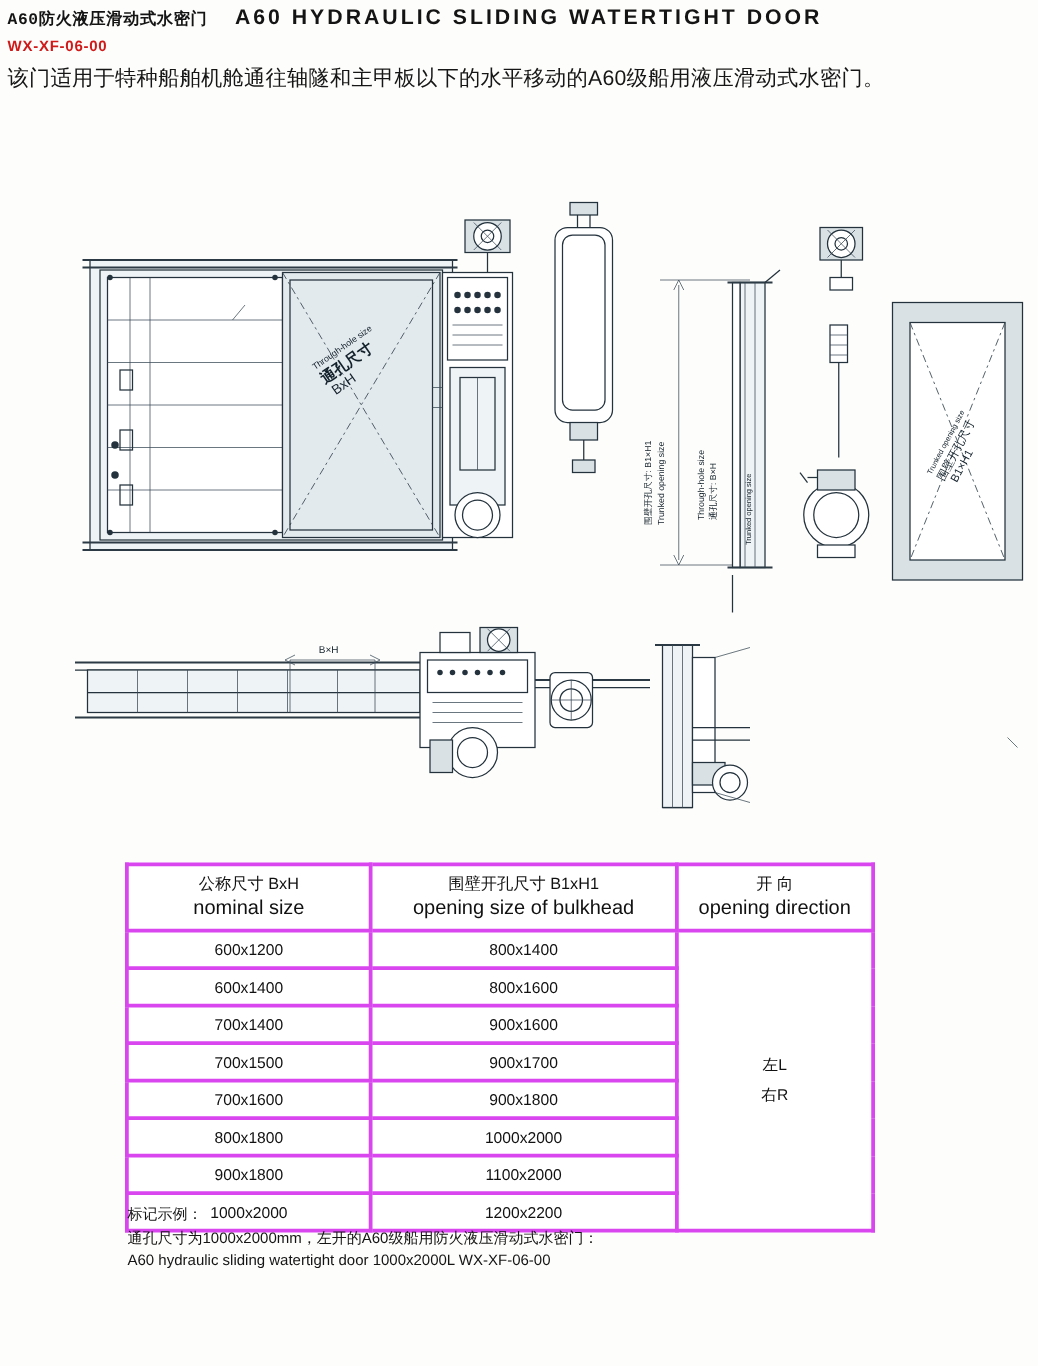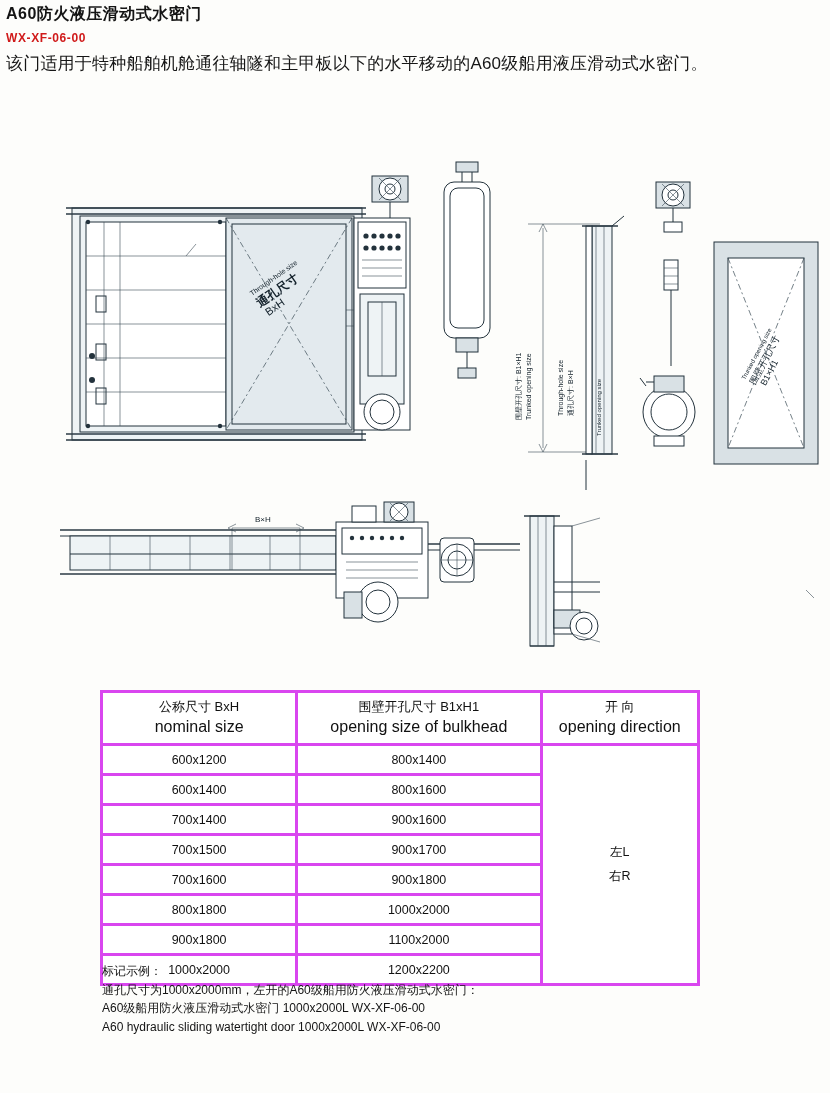--- a/index.html
+++ b/index.html
@@ -29,24 +29,25 @@
     top: 4px;
     right: 6px;
   }
   .title-row {
     display: flex;
     align-items: baseline;
     gap: 22px;
     white-space: nowrap;
   }
   .title-cn {
-    font-size: 16px;
+    font-size: 13px;
     font-weight: bold;
     letter-spacing: 0.5px;
     color: #141414;
+    font-family: Liberation Mono, monospace;
   }
   .title-en {
     font-size: 17px;
     font-weight: bold;
     letter-spacing: 2.4px;
     color: #141414;
   }
   .model-no {
     margin-top: 6px;
     font-size: 12px;
@@ -121,20 +122,21 @@
   .notes div { white-space: nowrap; }
 </style>
 </head>
 <body>
 
 <div class="page">
 
   <div class="header">
     <div class="title-row">
       <span class="title-cn">A60防火液压滑动式水密门</span>
+      <span class="title-en">A60 HYDRAULIC SLIDING WATERTIGHT DOOR</span>
     </div>
     <div class="model-no">WX-XF-06-00</div>
     <div class="intro">该门适用于特种船舶机舱通往轴隧和主甲板以下的水平移动的A60级船用液压滑动式水密门。</div>
   </div>
 
   <div class="drawing">
     <svg width="830" height="540" viewBox="0 0 830 540" xmlns="http://www.w3.org/2000/svg">
       <defs>
         <style>
           .ln { fill:none; stroke:#23323c; stroke-width:1; }
@@ -446,17 +448,16 @@
           <td>1000x2000</td>
           <td>1200x2200</td>
         </tr>
       </tbody>
     </table>
   </div>
 
   <div class="notes">
     <div>标记示例：</div>
     <div>通孔尺寸为1000x2000mm，左开的A60级船用防火液压滑动式水密门：</div>
-    <div>A60级船用防火液压滑动式水密门  1000x2000L  WX-XF-06-00</div>
     <div>A60 hydraulic sliding watertight door 1000x2000L  WX-XF-06-00</div>
   </div>
 
 </div>
 
 </body></html>

